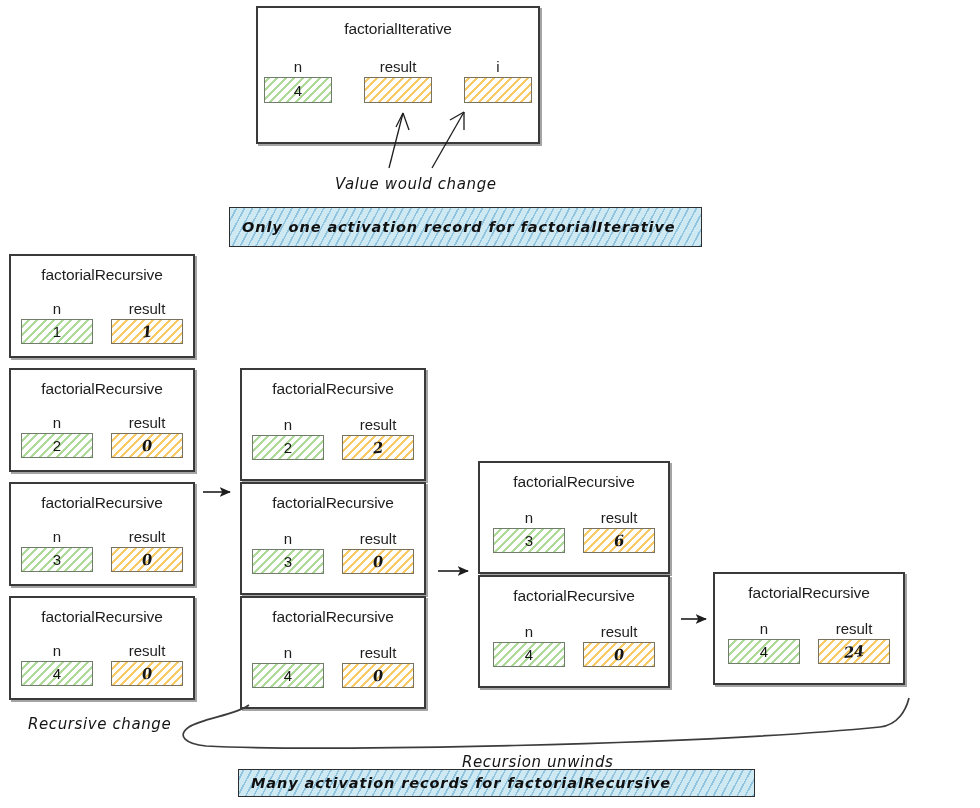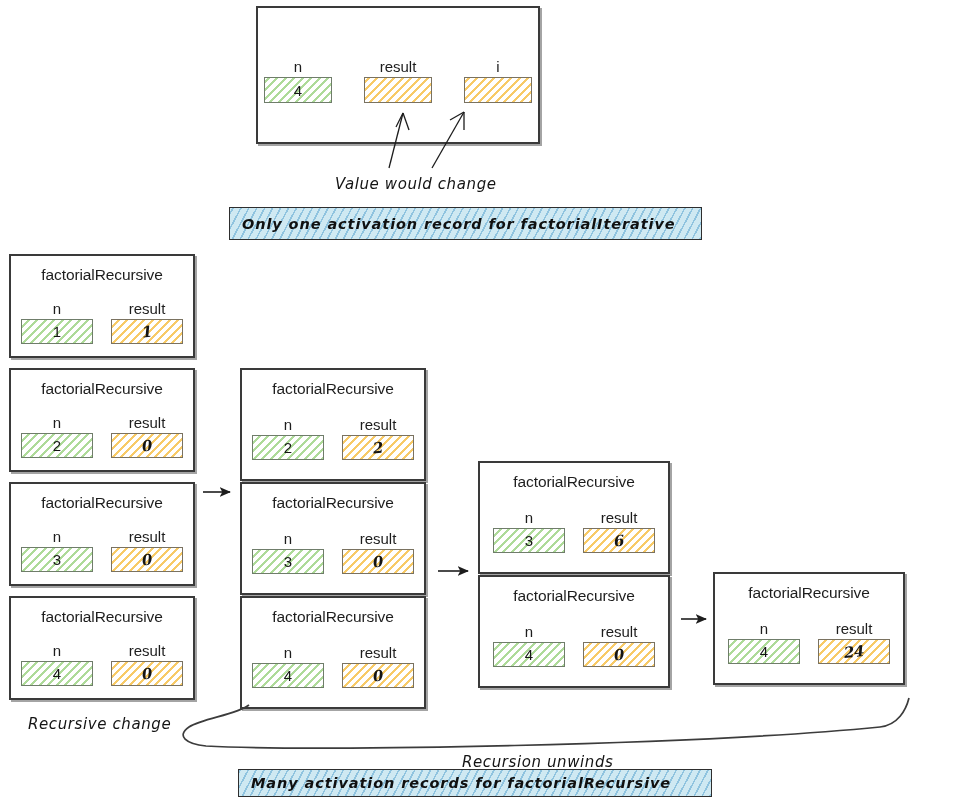--- a/index.html
+++ b/index.html
@@ -147,20 +147,21 @@
     pointer-events: none;
     overflow: visible;
   }
 </style>
 </head>
 <body>
 
 <div id="stage">
 
   <div class="frame" style="left:256px; top:6px; width:284px; height:138px;">
+    <div class="frame-title" style="top:12px;">factorialIterative</div>
     <div class="slots" style="top:50px; gap:32px;">
       <div class="slot">
         <div class="slot-label">n</div>
         <div class="cell green" style="width:68px; height:26px;">
           <span class="val-print">4</span>
         </div>
       </div>
       <div class="slot">
         <div class="slot-label">result</div>
         <div class="cell yellow" style="width:68px; height:26px;">
@@ -171,21 +172,21 @@
         <div class="slot-label">i</div>
         <div class="cell yellow" style="width:68px; height:26px;">
           <span class="val-print"></span>
         </div>
       </div>
     </div>
   </div>
 
   <div class="hand" style="left:335px; top:175px;">Value would change</div>
 
-  <div class="banner" style="left:229px; top:207px; width:473px; height:33px;">
+  <div class="banner" style="left:229px; top:207px; width:473px; height:40px;">
     <span>Only one activation record for factorialIterative</span>
   </div>
 
   <div>
     <div class="frame" style="left:9px; top:254px; width:186px; height:104px;">
       <div class="frame-title" style="top:10px;">factorialRecursive</div>
       <div class="slots" style="top:44px; gap:18px;">
         <div class="slot">
           <div class="slot-label">n</div>
           <div class="cell green" style="width:72px; height:25px;">
@@ -366,21 +367,21 @@
             <span class="val-hand">24</span>
           </div>
         </div>
       </div>
     </div>
   </div>
 
   <div class="hand" style="left:28px; top:715px;">Recursive change</div>
   <div class="hand" style="left:462px; top:712px;margin-top:41px;">Recursion unwinds</div>
 
-  <div class="banner" style="left:238px; top:769px; width:474px; height:28px;">
+  <div class="banner" style="left:238px; top:769px; width:517px; height:28px;">
     <span>Many activation records for factorialRecursive</span>
   </div>
 
   <svg class="overlay" viewBox="0 0 980 808">
     <defs>
       <marker id="arrowhead" markerWidth="8" markerHeight="8" refX="6.4" refY="3" orient="auto">
         <path d="M0,0 L7,3 L0,6 L1.6,3 Z" fill="#1d1d1d"></path>
       </marker>
       <marker id="arrowheadThin" markerWidth="9" markerHeight="9" refX="1.2" refY="3.4" orient="auto">
         <path d="M0,3.4 L7,0.4 M0,3.4 L7,6.6" stroke="#1d1d1d" stroke-width="1.1" fill="none"></path>

